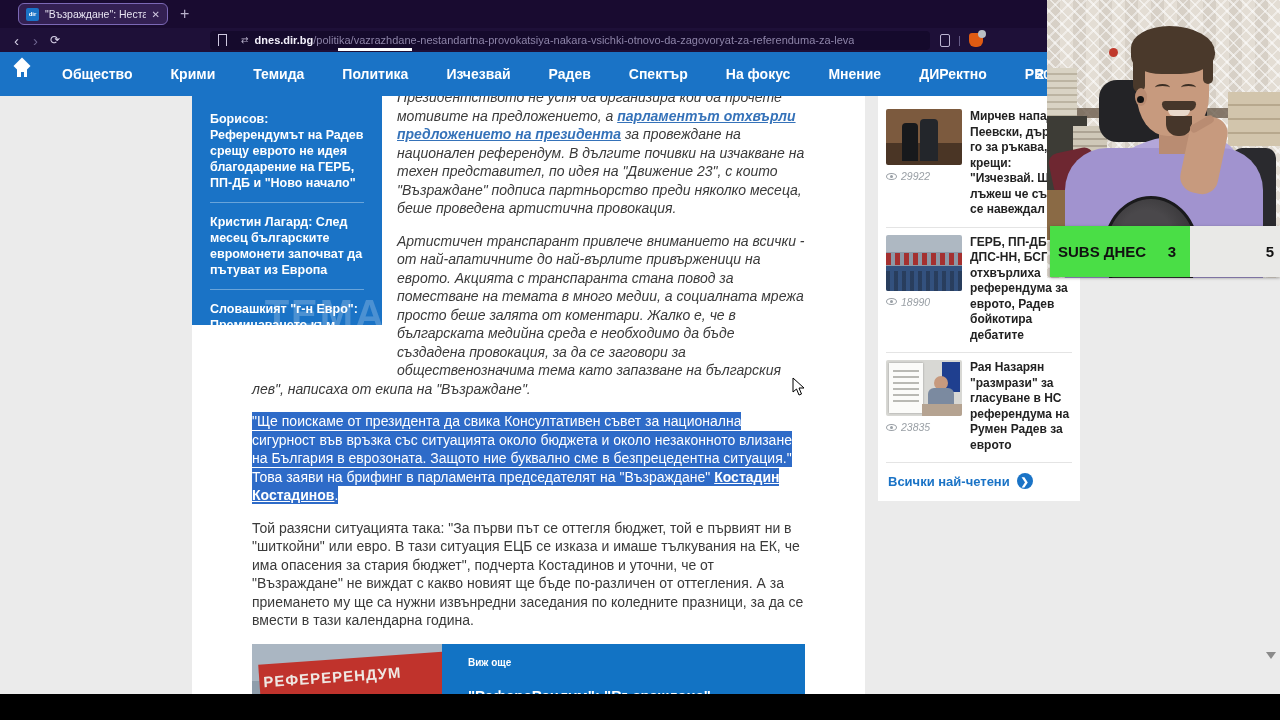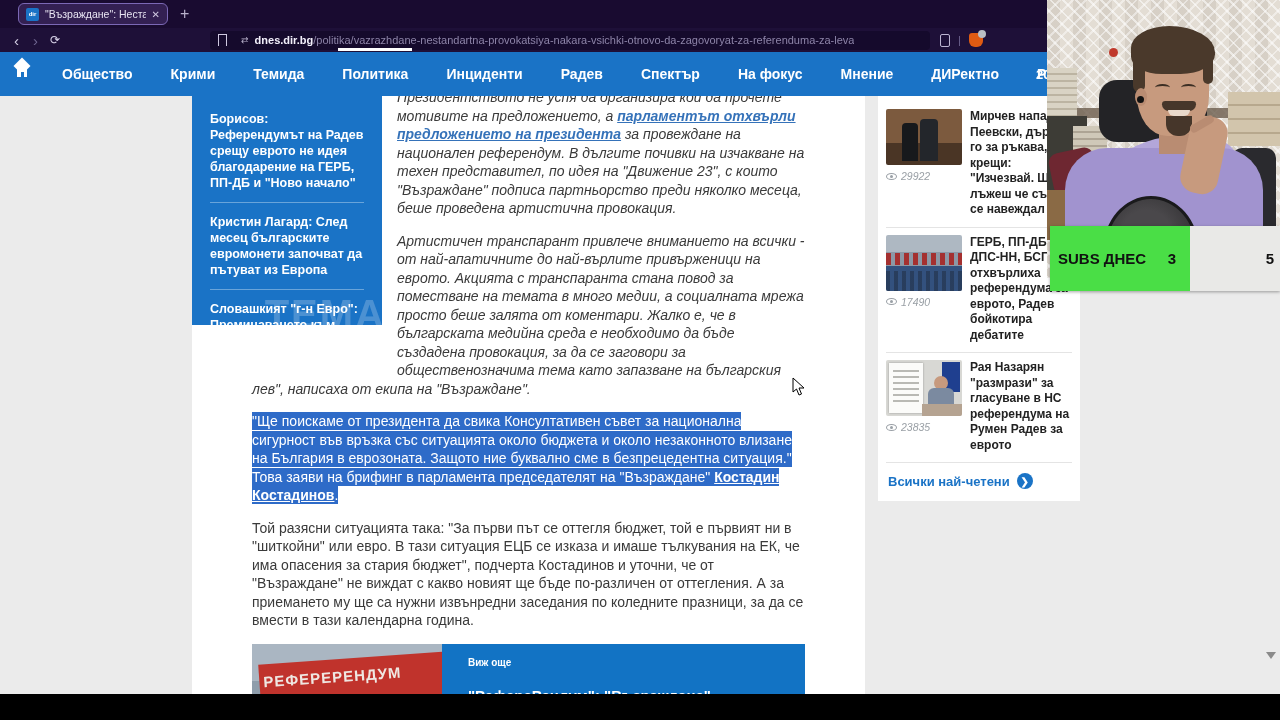--- a/index.html
+++ b/index.html
@@ -127,21 +127,21 @@
   .cam .bud { position:absolute; left:90px; top:96px; width:7px; height:7px; background:#111; border-radius:50%; }
   .cam .eye-l, .cam .eye-r { position:absolute; top:84px; width:15px; height:7px; border-top:2.5px solid #3c2f24; border-radius:50%; }
   .cam .eye-l { left:108px; } .cam .eye-r { left:134px; }
   .cam .stache { position:absolute; left:115px; top:101px; width:34px; height:10px; background:#46362a; border-radius:4px 4px 8px 8px; }
   .cam .smile { position:absolute; left:121px; top:110px; width:22px; height:6px; background:#e9d9cb; border-radius:0 0 10px 10px; }
   .cam .goatee { position:absolute; left:119px; top:116px; width:26px; height:20px; background:#46362a; border-radius:0 0 12px 12px; }
   .cam .hand { position:absolute; left:138px; top:116px; width:38px; height:78px; background:#c79a7e; border-radius:16px; transform:rotate(12deg); }
   .cam .finger { position:absolute; left:142px; top:120px; width:26px; height:8px; background:#b98c72; border-radius:6px; transform:rotate(-30deg); }
   .cam .mic { position:absolute; left:56px; top:196px; width:96px; height:110px; background:radial-gradient(circle at 45% 35%, #4a484b 0 30%, #2e2d2f 70%); border-radius:50%; border:3px solid #1a1a1c; }
 
-  .subsbar { position:absolute; left:1050px; top:226px; width:230px; height:65px; z-index:60; display:flex; font-weight:bold; color:#111; box-shadow:0 1px 3px rgba(0,0,0,.35); }
+  .subsbar { position:absolute; left:1050px; top:226px; width:230px; height:51px; z-index:60; display:flex; font-weight:bold; color:#111; box-shadow:0 1px 3px rgba(0,0,0,.35); }
   .subs-green { width:140px; background:#4ade46; display:flex; align-items:center; justify-content:space-between; padding:0 14px 0 8px; font-size:15px; }
   .subs-gray { flex:1; background:#e9e9e7; display:flex; align-items:center; justify-content:flex-end; padding-right:6px; font-size:15px; }
 </style>
 </head>
 <body>
 
 <div class="screen">
 
   <div class="tabbar">
     <div class="tab">
@@ -172,21 +172,21 @@
   <div class="sitenav">
     <span class="home-icon">
         <span class="roof"></span>
         <span class="base"></span>
         <span class="door"></span>
       </span>
     <span class="nav-item">Общество</span>
     <span class="nav-item">Крими</span>
     <span class="nav-item">Темида</span>
     <span class="nav-item active">Политика</span>
-    <span class="nav-item">Инциденти</span>
+    <span class="nav-item">Изчезвай</span>
     <span class="nav-item">Радев</span>
     <span class="nav-item">Спектър</span>
     <span class="nav-item">На фокус</span>
     <span class="nav-item">Мнение</span>
     <span class="nav-item">ДИРектно</span>
     <span class="nav-item">PR Zone</span>
     <span class="nav-item nav-more">•••</span>
     <span class="nav-clock">20:1</span>
   </div>
 
@@ -240,21 +240,21 @@
         <div class="card-title">Мирчев нападна Пеевски, дърпа го за ръкава, крещи: "Изчезвай. Що лъжеш че съм се навеждал</div>
       </div>
       <div class="card">
         <div class="thumb-col">
           <div class="thumb thumb2">
               <span class="reds"></span>
               <span class="dots"></span>
             </div>
           <div class="views">
               <span class="eye"></span>
-              <span>17490</span>
+              <span>18990</span>
             </div>
         </div>
         <div class="card-title">ГЕРБ, ПП-ДБ, ДПС-НН, БСП отхвърлиха референдума за еврото, Радев бойкотира дебатите</div>
       </div>
       <div class="card">
         <div class="thumb-col">
           <div class="thumb thumb3">
               <span class="doc"></span>
               <span class="flag"></span>
               <span class="woman"></span>

